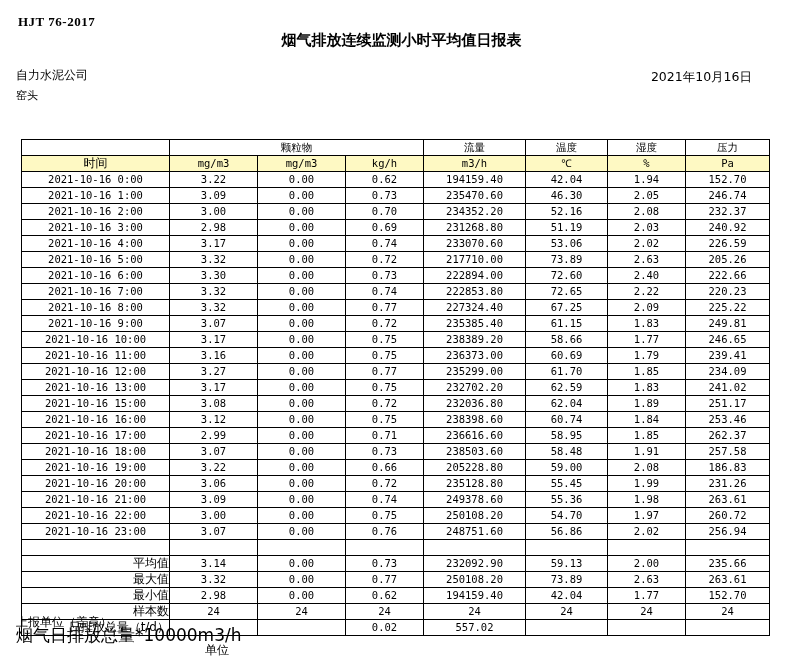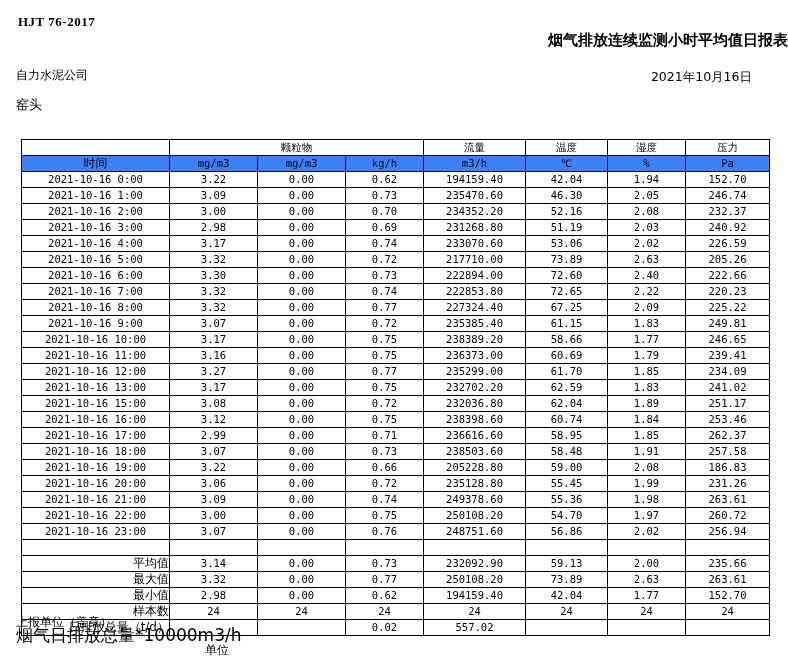--- a/index.html
+++ b/index.html
@@ -22,39 +22,38 @@
     font-family: "Liberation Serif", serif;
     font-weight: bold;
     font-size: 13px;
     letter-spacing: 0.5px;
   }
   .doc-title {
     position: absolute;
     left: 15px;
     right: 0;
     top: 31px;
-    text-align: right;
+    text-align: center;
     font-family: "DejaVu Sans", sans-serif;
     font-weight: bold;
     font-size: 15px;
   }
   .company {
     position: absolute;
     left: 16px;
     top: 67px;
     font-family: "DejaVu Sans", sans-serif;
     font-size: 12px;
   }
   .unit-name {
     position: absolute;
     left: 16px;
     top: 88px;
     font-family: Liberation Serif, serif;
-    font-size: 13px;
-    margin-top: 8px;
+    font-size: 11px;
   }
   .report-date {
     position: absolute;
     right: 36px;
     top: 69px;
     font-family: "DejaVu Sans", sans-serif;
     font-size: 12.5px;
   }
   .table-wrap {
     position: absolute;
@@ -87,21 +86,21 @@
   .col-hum    { width: 78px; }
   .col-pres   { width: 84px; }
 
   .hdr-group td {
     height: 29px;
     line-height: 29px;
     font-family: "DejaVu Sans", sans-serif;
     font-size: 12.5px;
   }
   .hdr-units td {
-    background: #3b82f6;
+    background: #fef9c3;
     height: 17px;
     line-height: 17px;
     font-family: "DejaVu Sans Mono", monospace;
     font-size: 10.5px;
   }
   .hdr-units td.time-label {
     font-family: "DejaVu Sans", sans-serif;
     font-size: 12px;
   }
   .data-row td {

